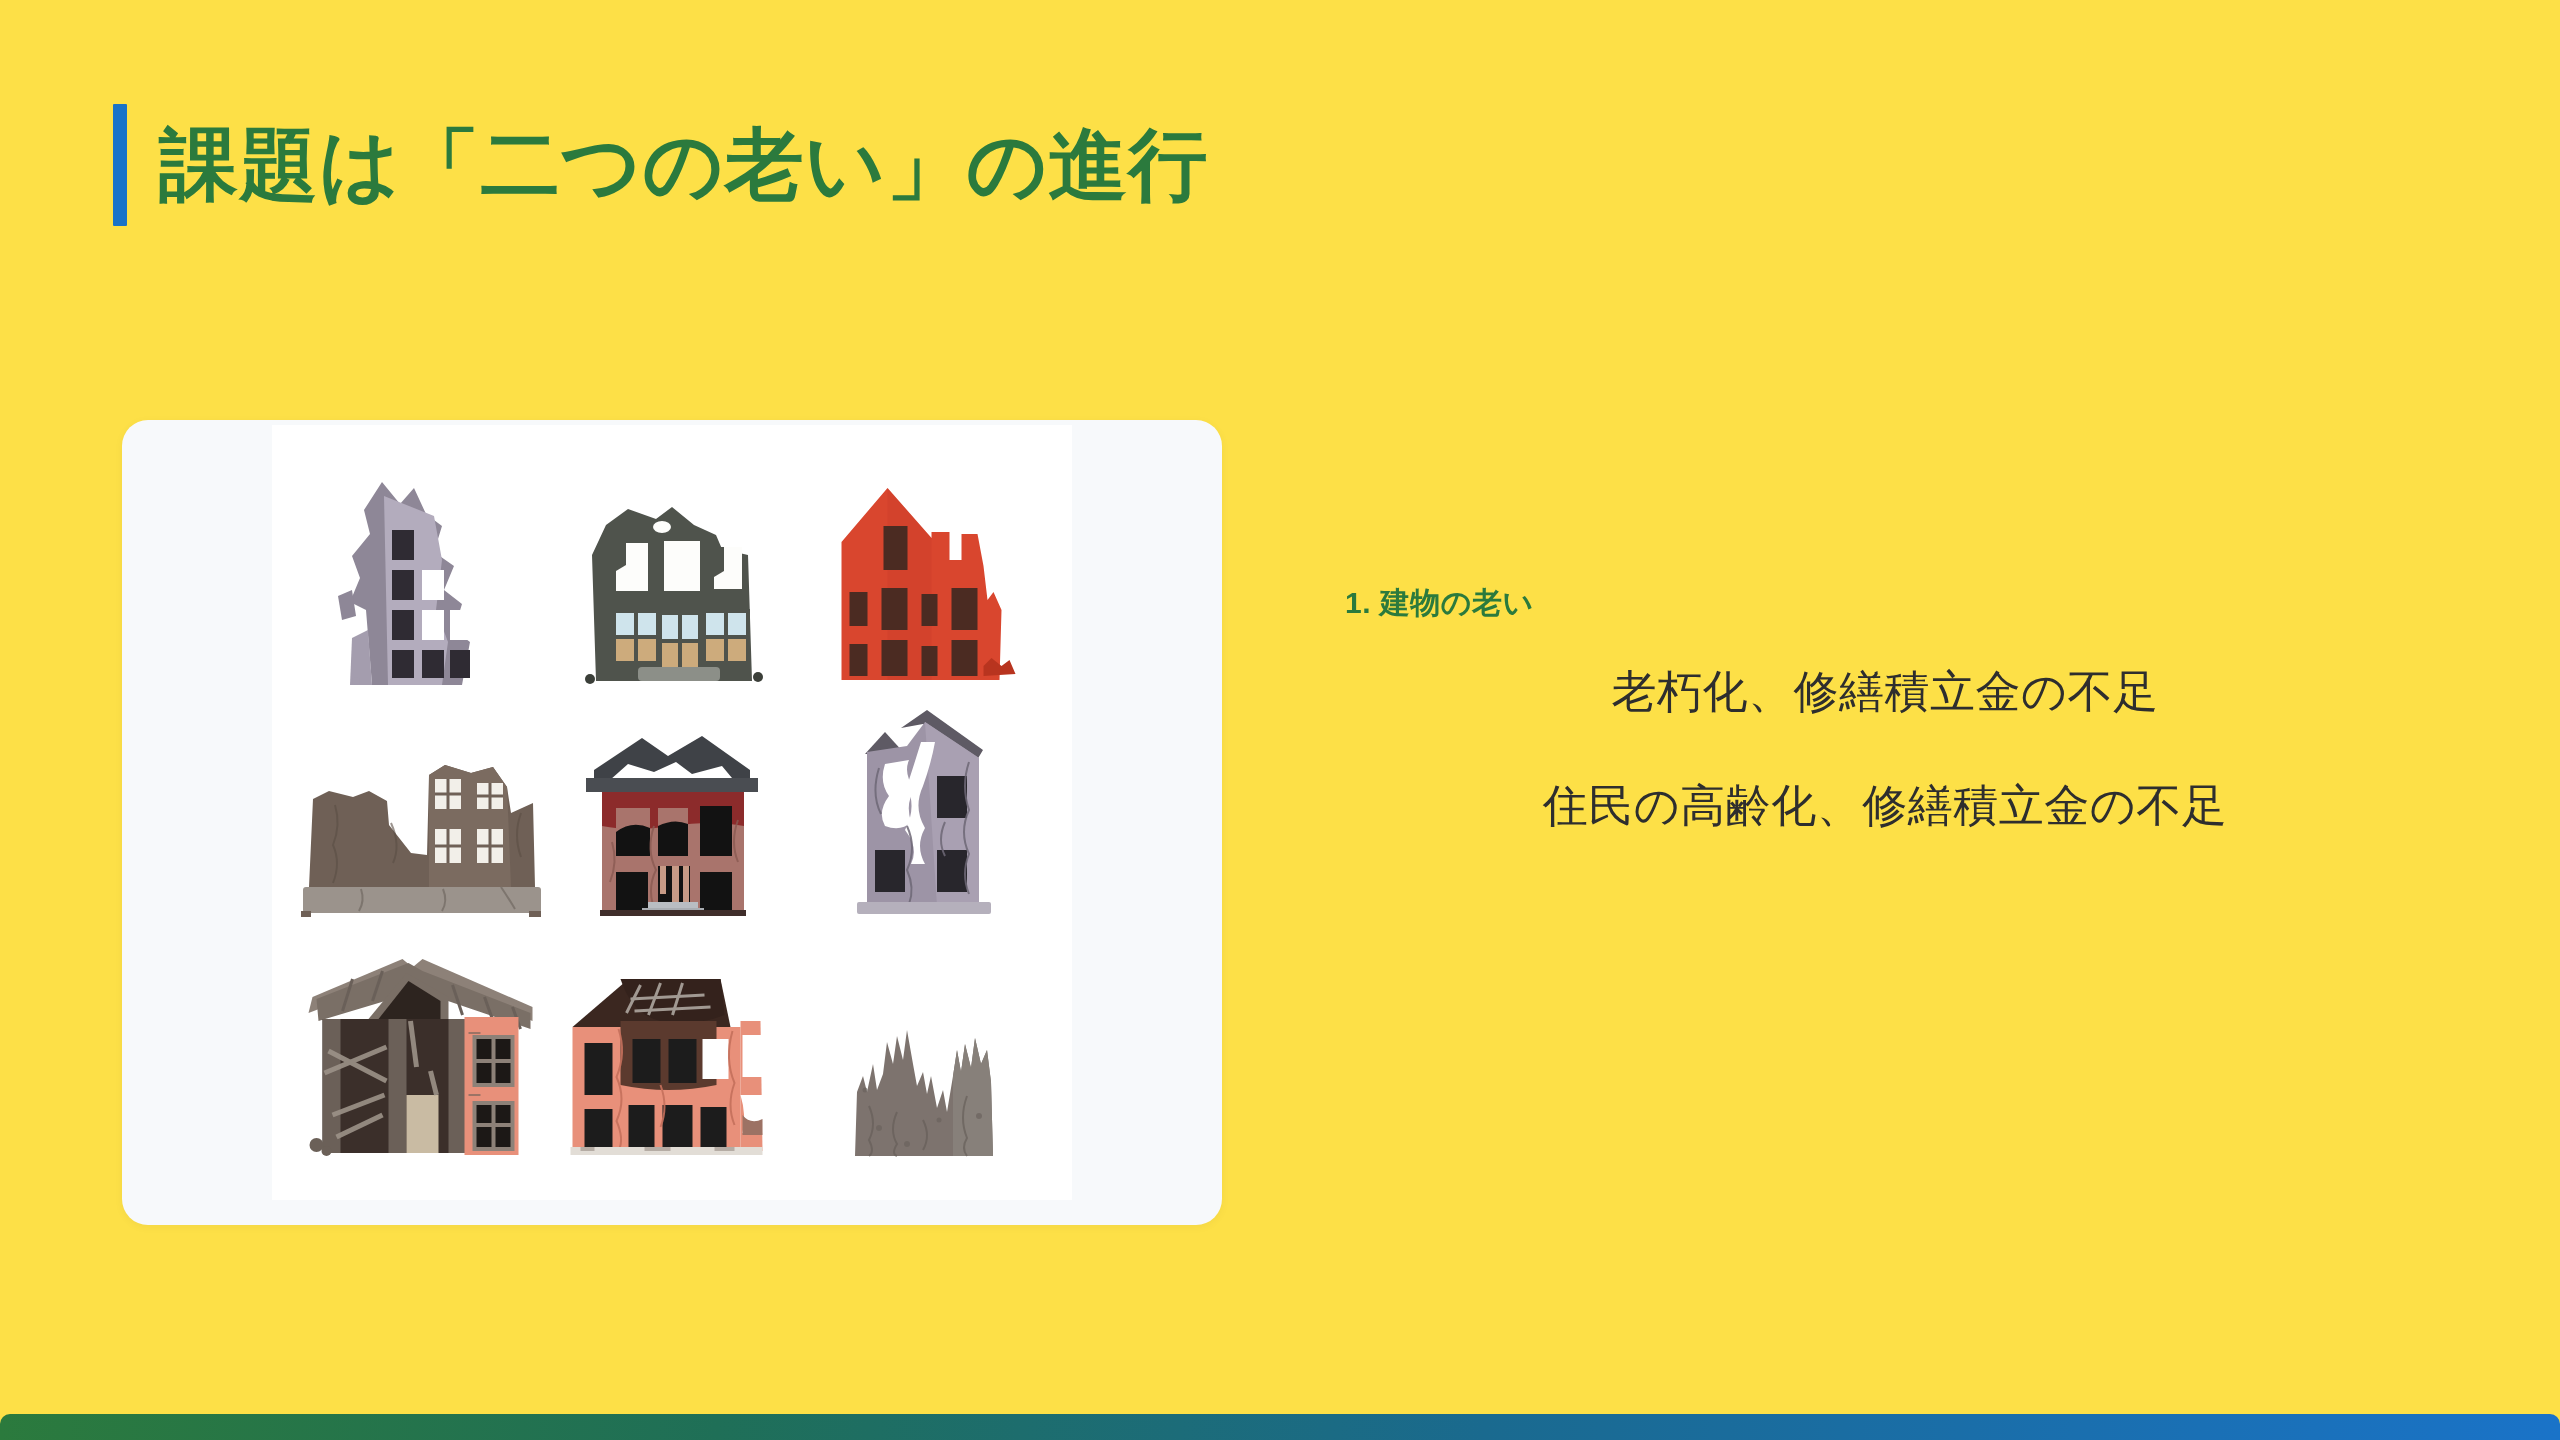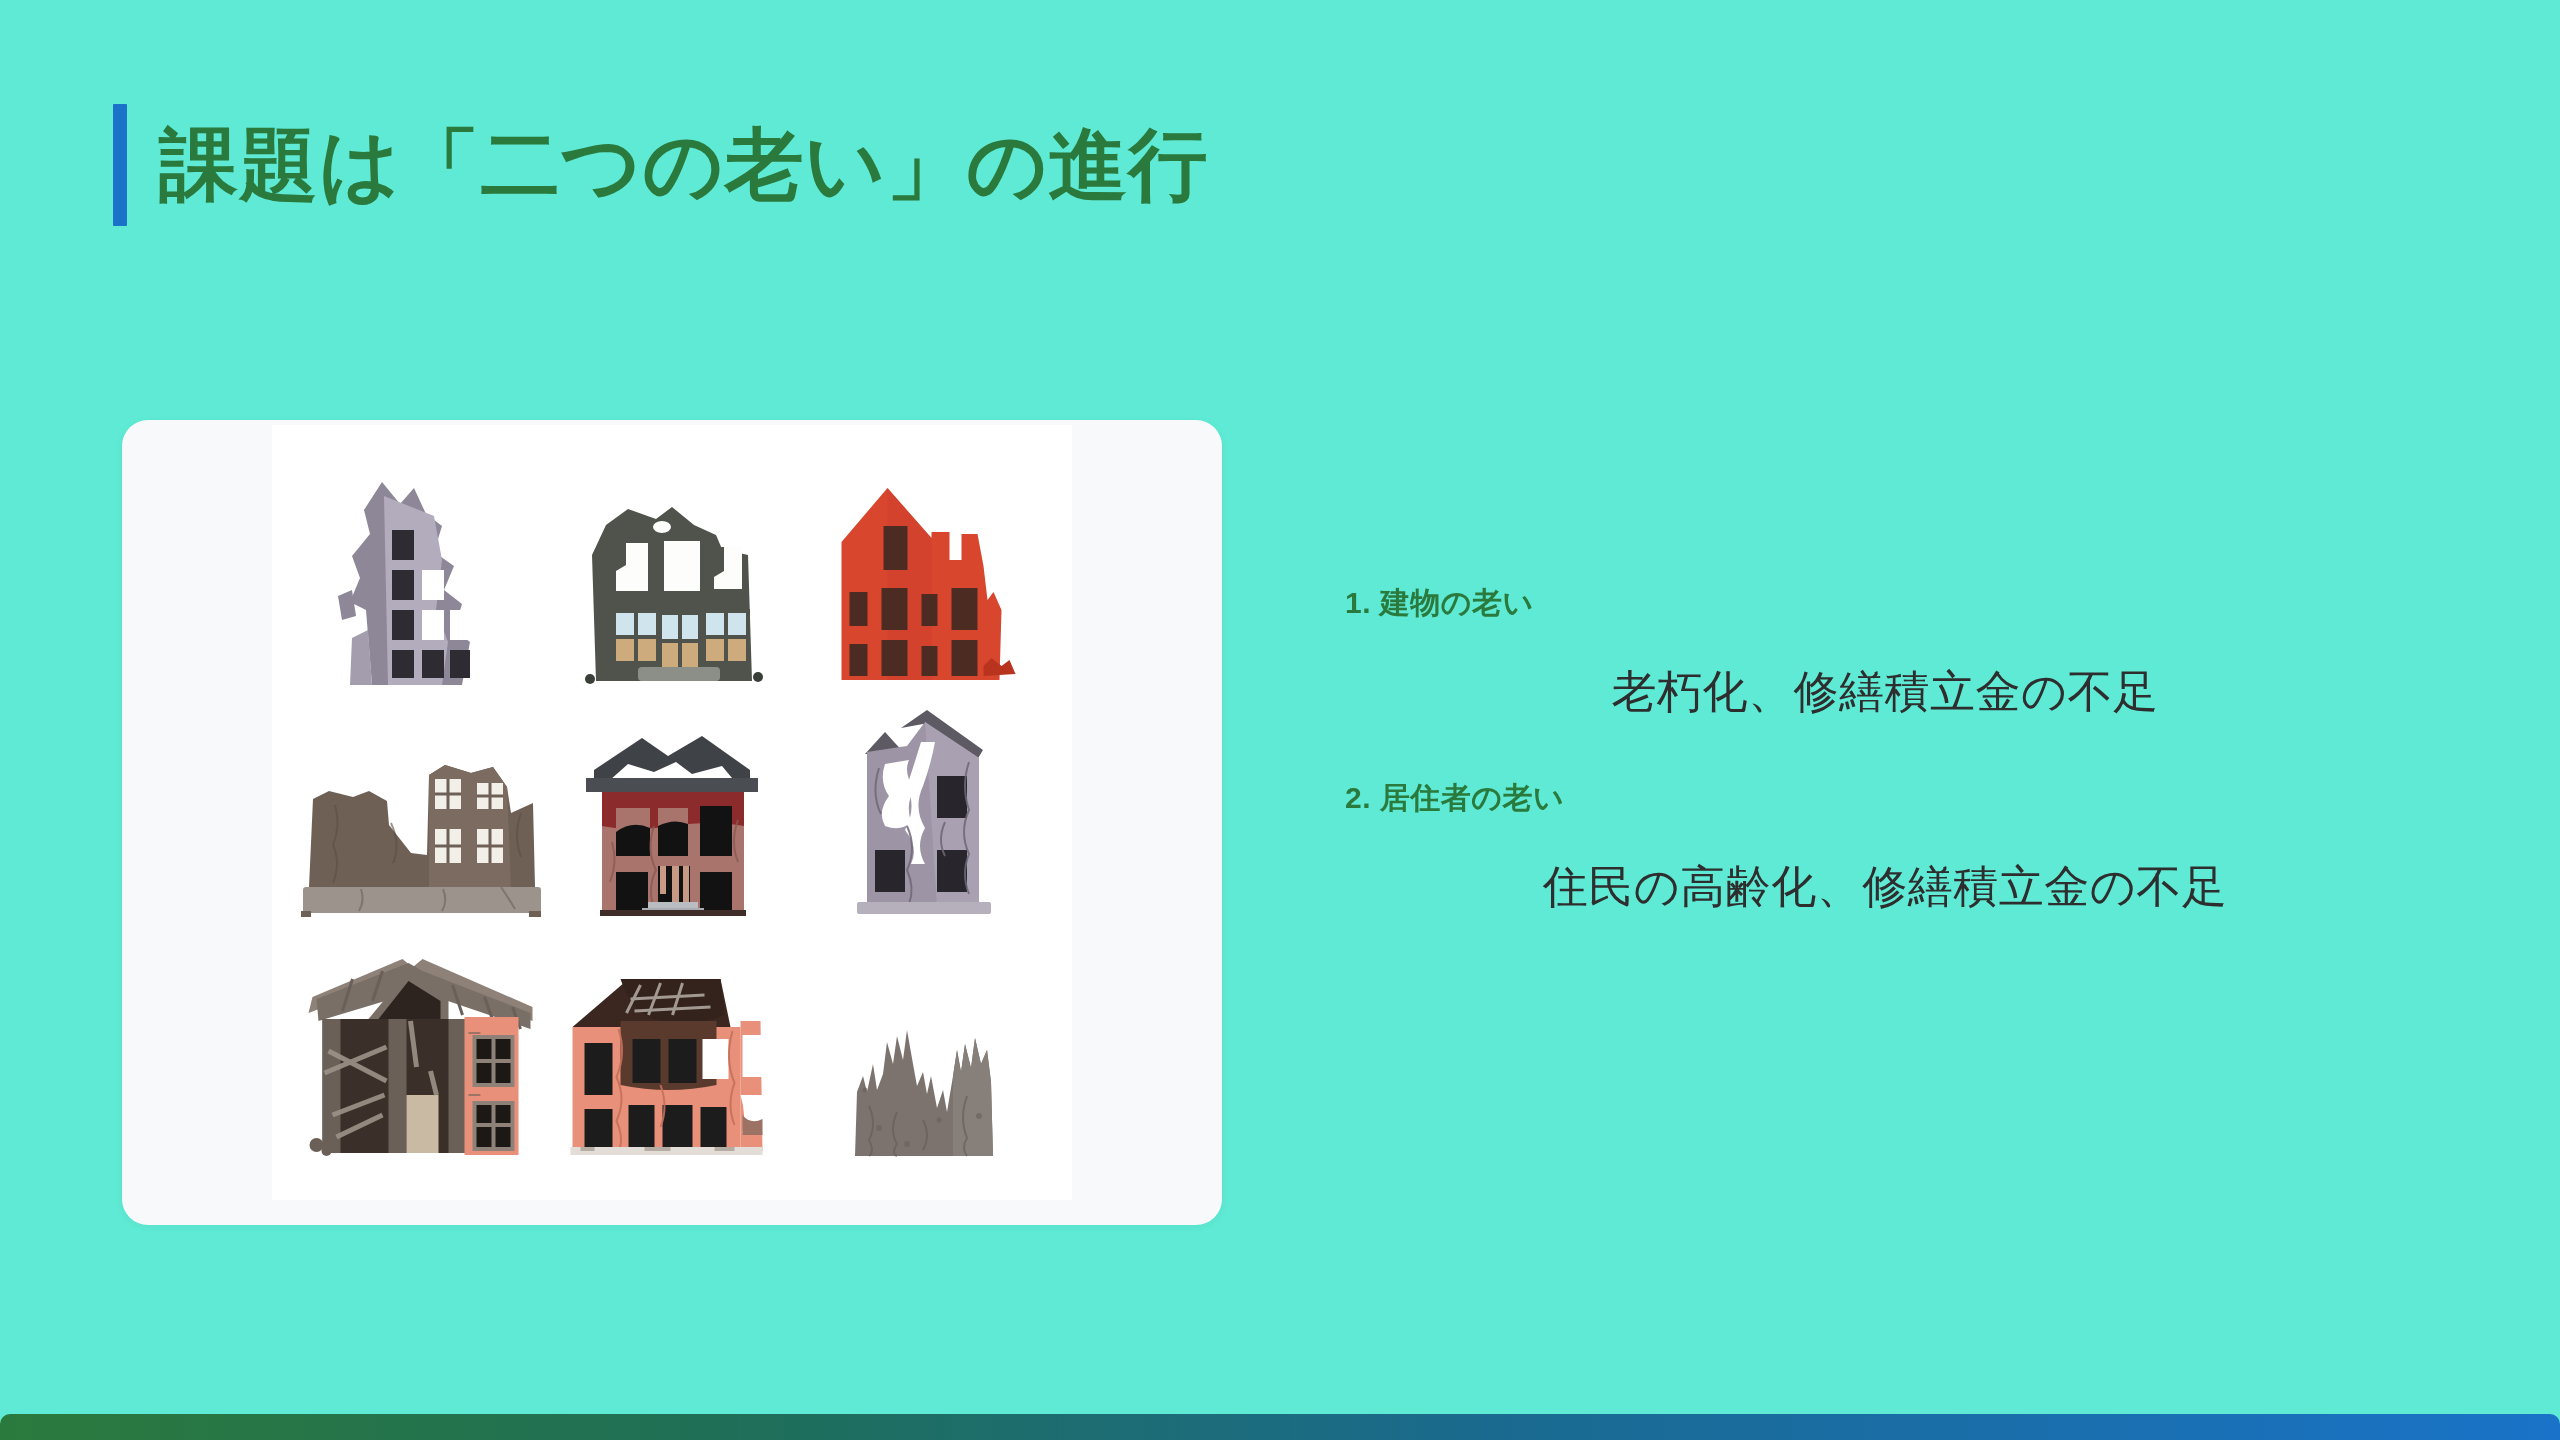--- a/index.html
+++ b/index.html
@@ -6,21 +6,21 @@
   * { box-sizing: border-box; margin: 0; padding: 0; }
   html, body {
     width: 2560px; height: 1440px;
     background: #ffffff;
     font-family: "Liberation Sans", "DejaVu Sans", sans-serif;
     overflow: hidden;
   }
   .slide {
     position: relative;
     width: 2560px; height: 1440px;
-    background: #5eead4;
+    background: #fde047;
   }
 
   
   .title-row {
     position: absolute;
     left: 113px; top: 104px;
     display: flex;
     align-items: center;
     gap: 32px;
   }
@@ -388,20 +388,19 @@
       </div>
     </div>
   </div>
 
   <div class="points">
     <div class="point">
       <div class="point-head">1. 建物の老い</div>
       <div class="point-body">老朽化、修繕積立金の不足</div>
     </div>
     <div class="point">
-      <div class="point-head">2. 居住者の老い</div>
       <div class="point-body">住民の高齢化、修繕積立金の不足</div>
     </div>
   </div>
 
   <div class="footer-bar"></div>
 
 </div>
 
 </body></html>

